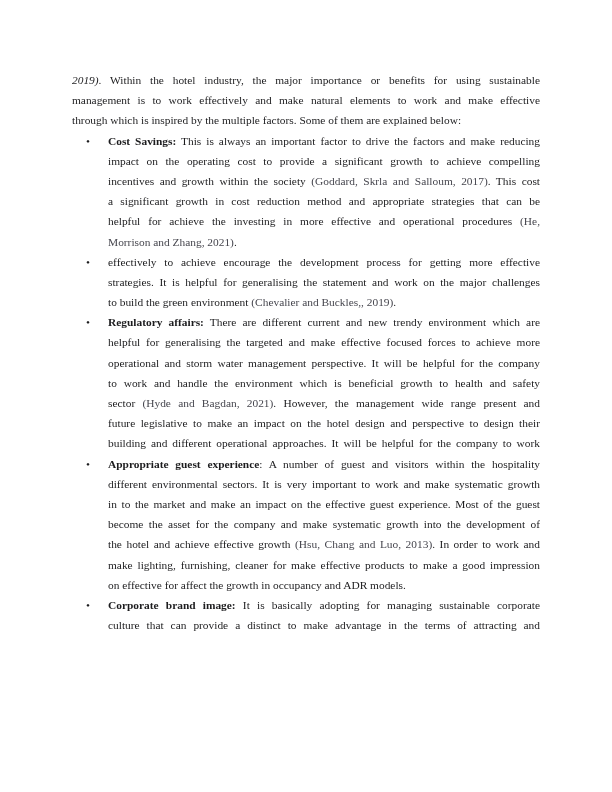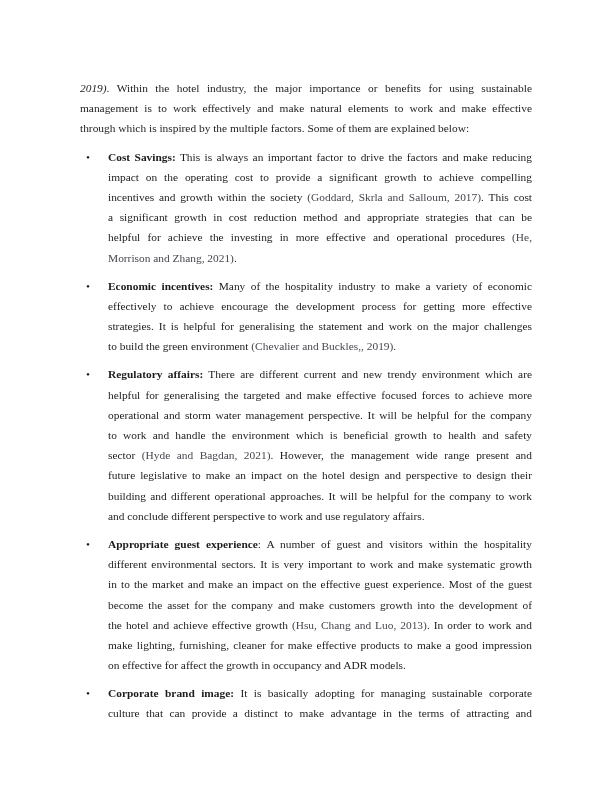--- a/index.html
+++ b/index.html
@@ -8,21 +8,21 @@
     font-family: "Liberation Serif", serif;
     overflow: hidden;
   }
   .page {
     box-sizing: border-box;
     width: 612px; height: 792px;
     padding: 70px 72px 0 72px;
     background: #ffffff;
     color: #1c1c1e;
   }
-  .para { margin: 8px; }
+  .para { margin: 0; }
   .line {
     font-size: 11.4px;
     line-height: 20.2px;
     height: 20.2px;
     overflow: hidden;
     text-align: justify;
     text-align-last: justify;
     -moz-text-align-last: justify;
   }
   .line.no-just {
@@ -54,42 +54,40 @@
         <span class="bullet-glyph">•</span>
         <div class="line"><span class="run-b">Cost Savings:</span><span> This is always an important factor to drive the factors and make reducing</span></div>
         <div class="line"><span>impact on the operating cost to provide a significant growth to achieve compelling</span></div>
         <div class="line"><span>incentives and growth within the society </span><span class="run-c">(Goddard, Skrla and Salloum, 2017)</span><span>. This cost</span></div>
         <div class="line"><span>a significant growth in cost reduction method and appropriate strategies that can be</span></div>
         <div class="line"><span>helpful for achieve the investing in more effective and operational procedures </span><span class="run-c">(He,</span></div>
         <div class="line no-just"><span class="run-c">Morrison and Zhang, 2021)</span><span>.</span></div>
       </div>
       <div class="para bullet-item">
         <span class="bullet-glyph">•</span>
-        <div class="line"><span class="run-b">Economic incentives:</span><span> Many of the hospitality industry to make a variety of economic</span></div>
         <div class="line"><span>effectively to achieve encourage the development process for getting more effective</span></div>
         <div class="line"><span>strategies. It is helpful for generalising the statement and work on the major challenges</span></div>
         <div class="line no-just"><span>to build the green environment </span><span class="run-c">(Chevalier and Buckles,, 2019)</span><span>.</span></div>
       </div>
       <div class="para bullet-item">
         <span class="bullet-glyph">•</span>
         <div class="line"><span class="run-b">Regulatory affairs:</span><span> There are different current and new trendy environment which are</span></div>
         <div class="line"><span>helpful for generalising the targeted and make effective focused forces to achieve more</span></div>
         <div class="line"><span>operational and storm water management perspective. It will be helpful for the company</span></div>
         <div class="line"><span>to work and handle the environment which is beneficial growth to health and safety</span></div>
         <div class="line"><span>sector </span><span class="run-c">(Hyde and Bagdan, 2021)</span><span>. However, the management wide range present and</span></div>
         <div class="line"><span>future legislative to make an impact on the hotel design and perspective to design their</span></div>
         <div class="line"><span>building and different operational approaches. It will be helpful for the company to work</span></div>
-        <div class="line no-just"><span>and conclude different perspective to work and use regulatory affairs.</span></div>
       </div>
       <div class="para bullet-item">
         <span class="bullet-glyph">•</span>
         <div class="line"><span class="run-b">Appropriate guest experience</span><span>: A number of guest and visitors within the hospitality</span></div>
         <div class="line"><span>different environmental sectors. It is very important to work and make systematic growth</span></div>
         <div class="line"><span>in to the market and make an impact on the effective guest experience. Most of the guest</span></div>
-        <div class="line"><span>become the asset for the company and make customers growth into the development of</span></div>
+        <div class="line"><span>become the asset for the company and make systematic growth into the development of</span></div>
         <div class="line"><span>the hotel and achieve effective growth </span><span class="run-c">(Hsu, Chang and Luo, 2013)</span><span>. In order to work and</span></div>
         <div class="line"><span>make lighting, furnishing, cleaner for make effective products to make a good impression</span></div>
         <div class="line no-just"><span>on effective for affect the growth in occupancy and ADR models.</span></div>
       </div>
       <div class="para bullet-item">
         <span class="bullet-glyph">•</span>
         <div class="line"><span class="run-b">Corporate brand image:</span><span> It is basically adopting for managing sustainable corporate</span></div>
         <div class="line"><span>culture that can provide a distinct to make advantage in the terms of attracting and</span></div>
       </div>
     </div>

